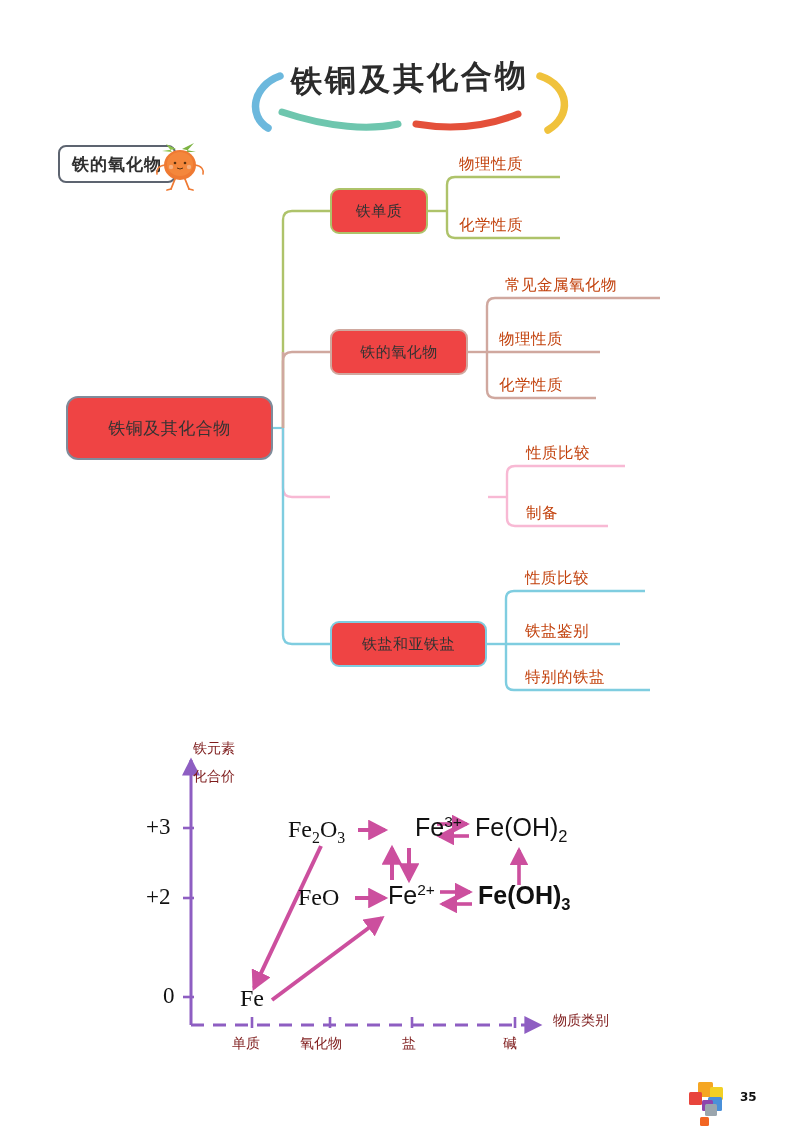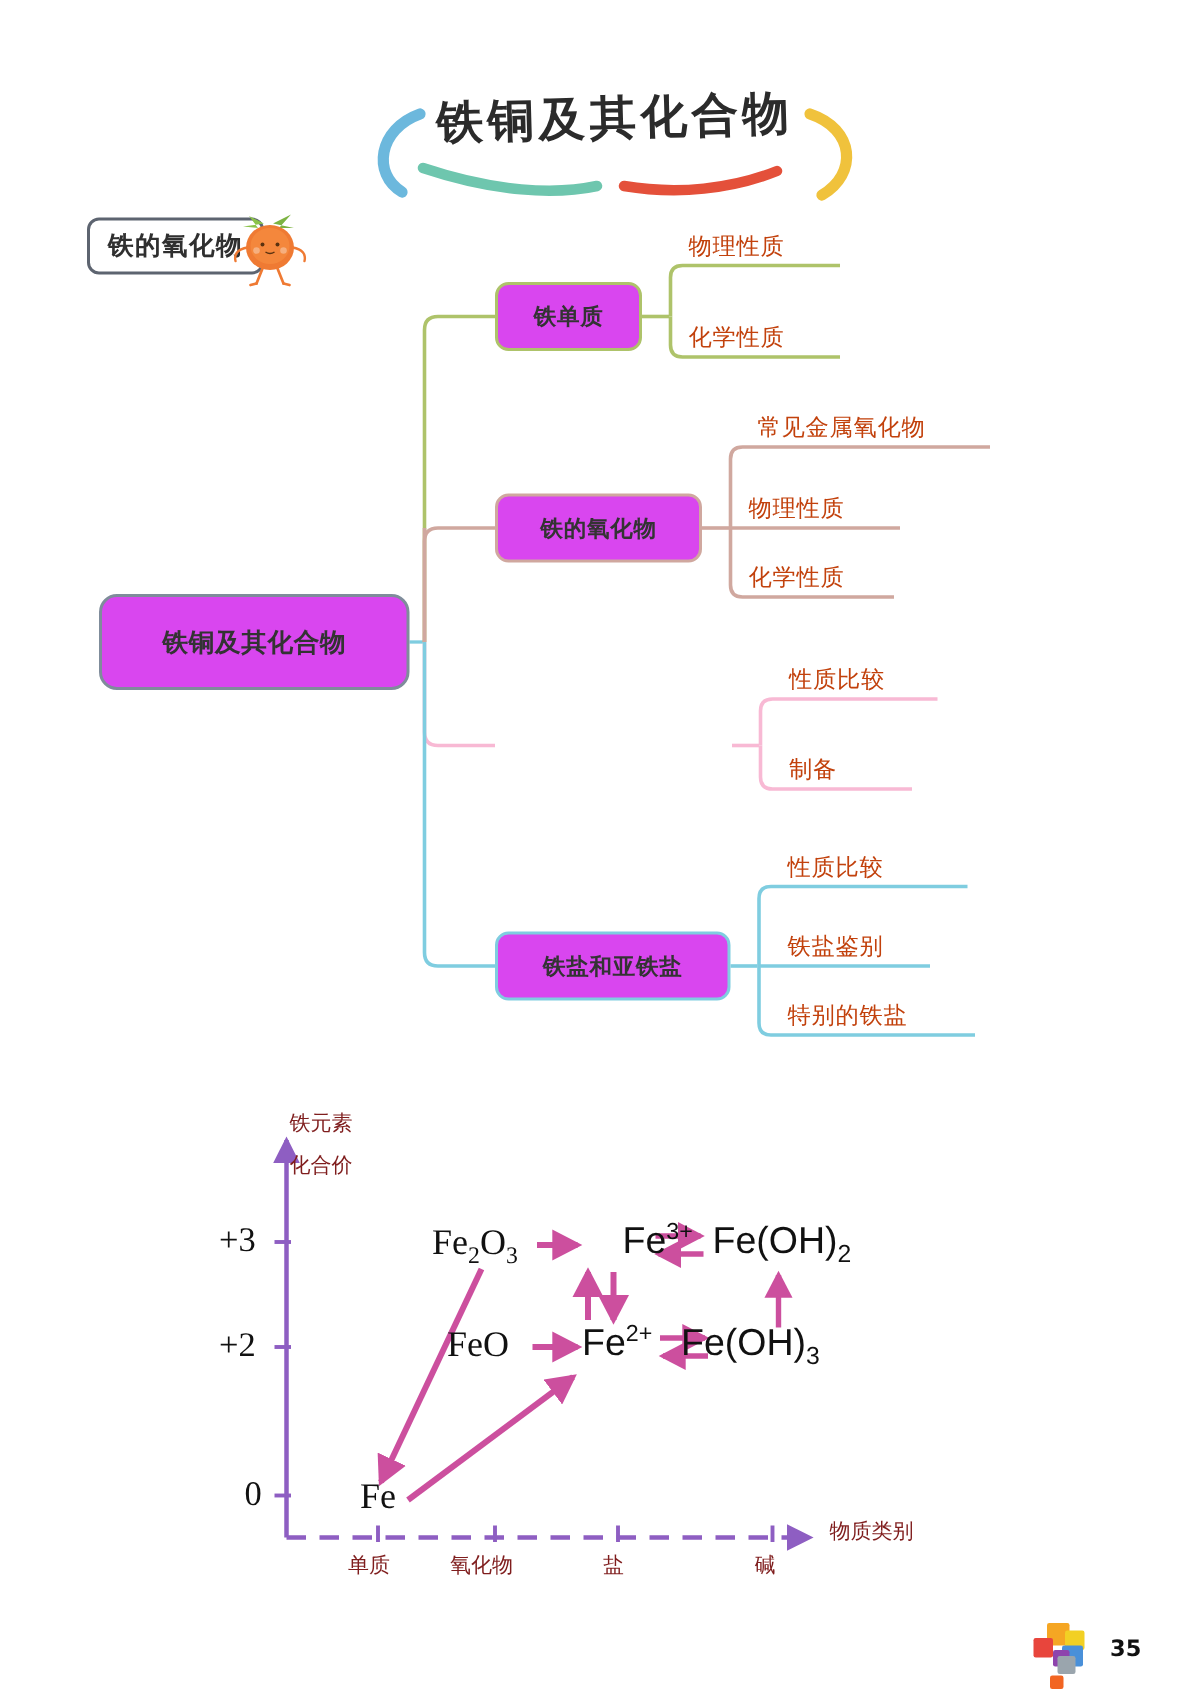--- a/index.html
+++ b/index.html
@@ -93,26 +93,26 @@
     position: absolute;
     left: 0;
     top: 140px;
     width: 800px;
     height: 580px;
   }
   .node {
     position: absolute;
     box-sizing: border-box;
     border-radius: 9px;
-    background: #d946ef;
+    background: #ef4444;
     display: flex;
     align-items: center;
     justify-content: center;
     font-family: "DejaVu Sans", sans-serif;
-    font-weight: 700;
+    font-weight: 400;
     color: #333333;
     letter-spacing: 0.5px;
   }
   #root-node {
     left: 66px;
     top: 256px;
     width: 207px;
     height: 64px;
     border: 2.4px solid #7f8c9b;
     font-size: 17px;
@@ -177,21 +177,21 @@
     left: 684px;
     top: 1078px;
     width: 100px;
     height: 48px;
   }
   #page-number {
     position: absolute;
     left: 56px;
     top: 12px;
     font-family: "DejaVu Sans", sans-serif;
-    font-size: 15px;
+    font-size: 12px;
     font-weight: 700;
     color: #111111;
   }
 </style>
 </head>
 <body>
 
 <div class="page">
 
   <div id="title-block">
@@ -342,21 +342,21 @@
     <div class="axis-label" style="left:300px;top:315px;">氧化物</div>
     <div class="axis-label" style="left:402px;top:315px;">盐</div>
     <div class="axis-label" style="left:503px;top:315px;">碱</div>
 
     <div class="chem chem-serif" style="left:288px;top:96px;">Fe<sub>2</sub>O<sub>3</sub></div>
     <div class="chem chem-sans" style="left:388px;top:93px;margin-left:27px;">Fe<sup>3+</sup></div>
     <div class="chem chem-sans" style="left:475px;top:93px;">Fe(OH)<sub>2</sub></div>
 
     <div class="chem chem-serif" style="left:298px;top:164px;">FeO</div>
     <div class="chem chem-sans" style="left:388px;top:161px;">Fe<sup>2+</sup></div>
-    <div class="chem chem-sans" style="left:454px;top:161px;">Fe(OH)<sub>3</sub></div>
+    <div class="chem chem-sans" style="left:478px;top:161px;font-weight:bold;">Fe(OH)<sub>3</sub></div>
 
     <div class="chem chem-serif" style="left:240px;top:265px;">Fe</div>
   </div>
 
   <div id="footer">
     <svg style="position:absolute;left:0;top:0;" width="48" height="48" viewBox="0 0 48 48">
       <rect x="14" y="4" width="15" height="15" rx="1.5" fill="#f5a623"></rect>
       <rect x="26" y="9" width="13" height="13" rx="1.5" fill="#f2d024"></rect>
       <rect x="5" y="14" width="13" height="13" rx="1.5" fill="#e8453c"></rect>
       <rect x="24" y="19" width="14" height="14" rx="1.5" fill="#4a90d9"></rect>

